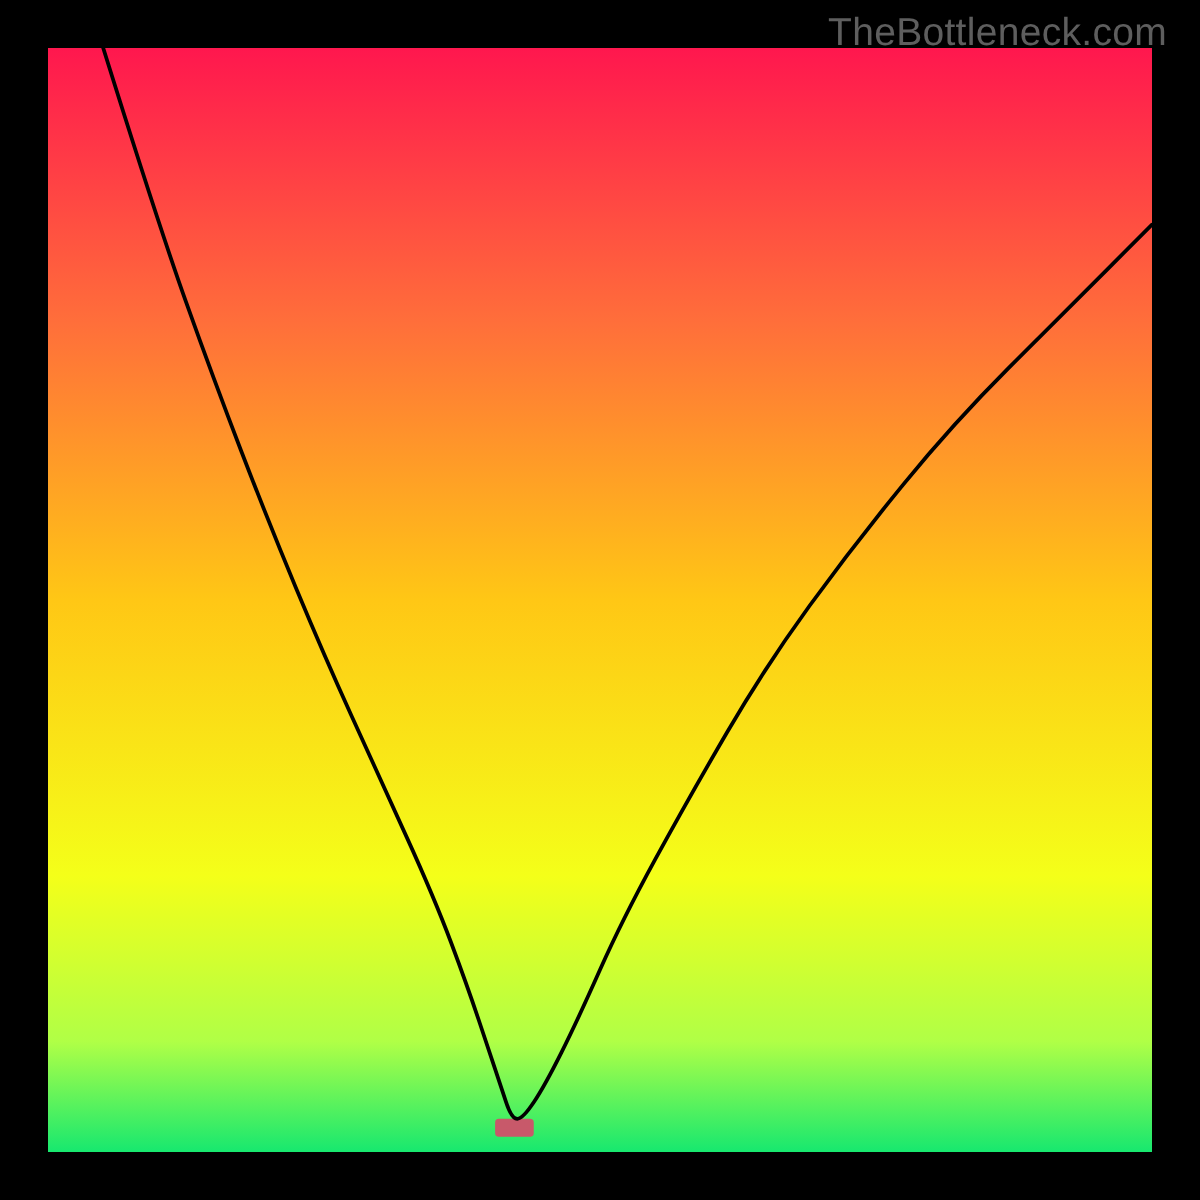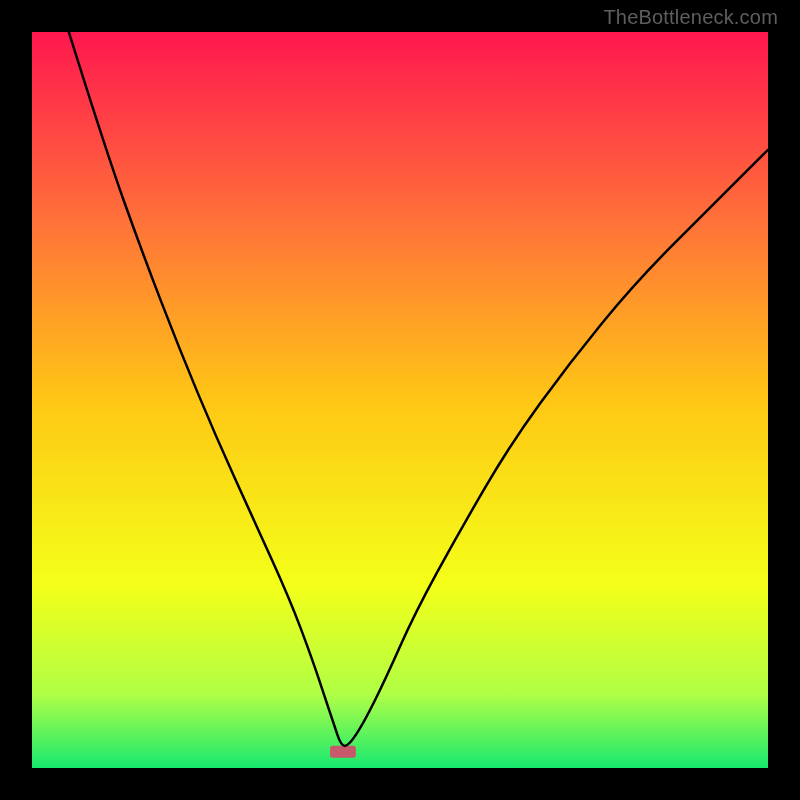--- a/index.html
+++ b/index.html
@@ -25,21 +25,21 @@
     left: 32px;
     width: 736px;
     height: 736px;
     
   }
   .watermark {
     position: absolute;
     top: 6px;
     right: 22px;
     color: #5e5e5e;
-    font-size: 20px;
+    font-size: 26px;
     letter-spacing: 0.2px;
     font-weight: 400;
   }
   svg {
     display: block;
   }
 </style>
 </head>
 <body>
 

